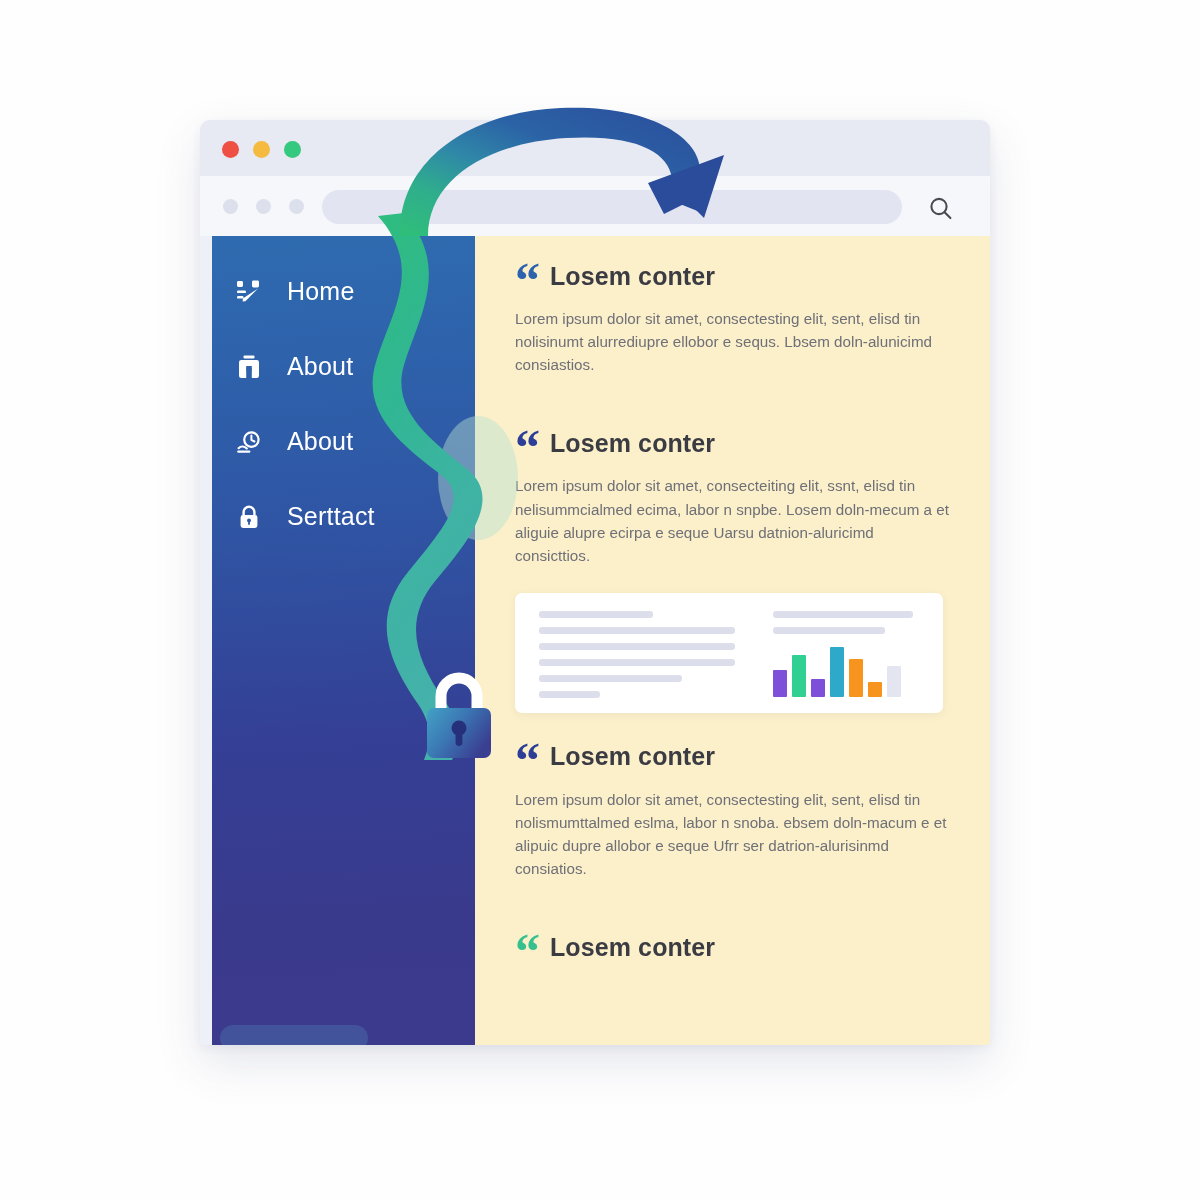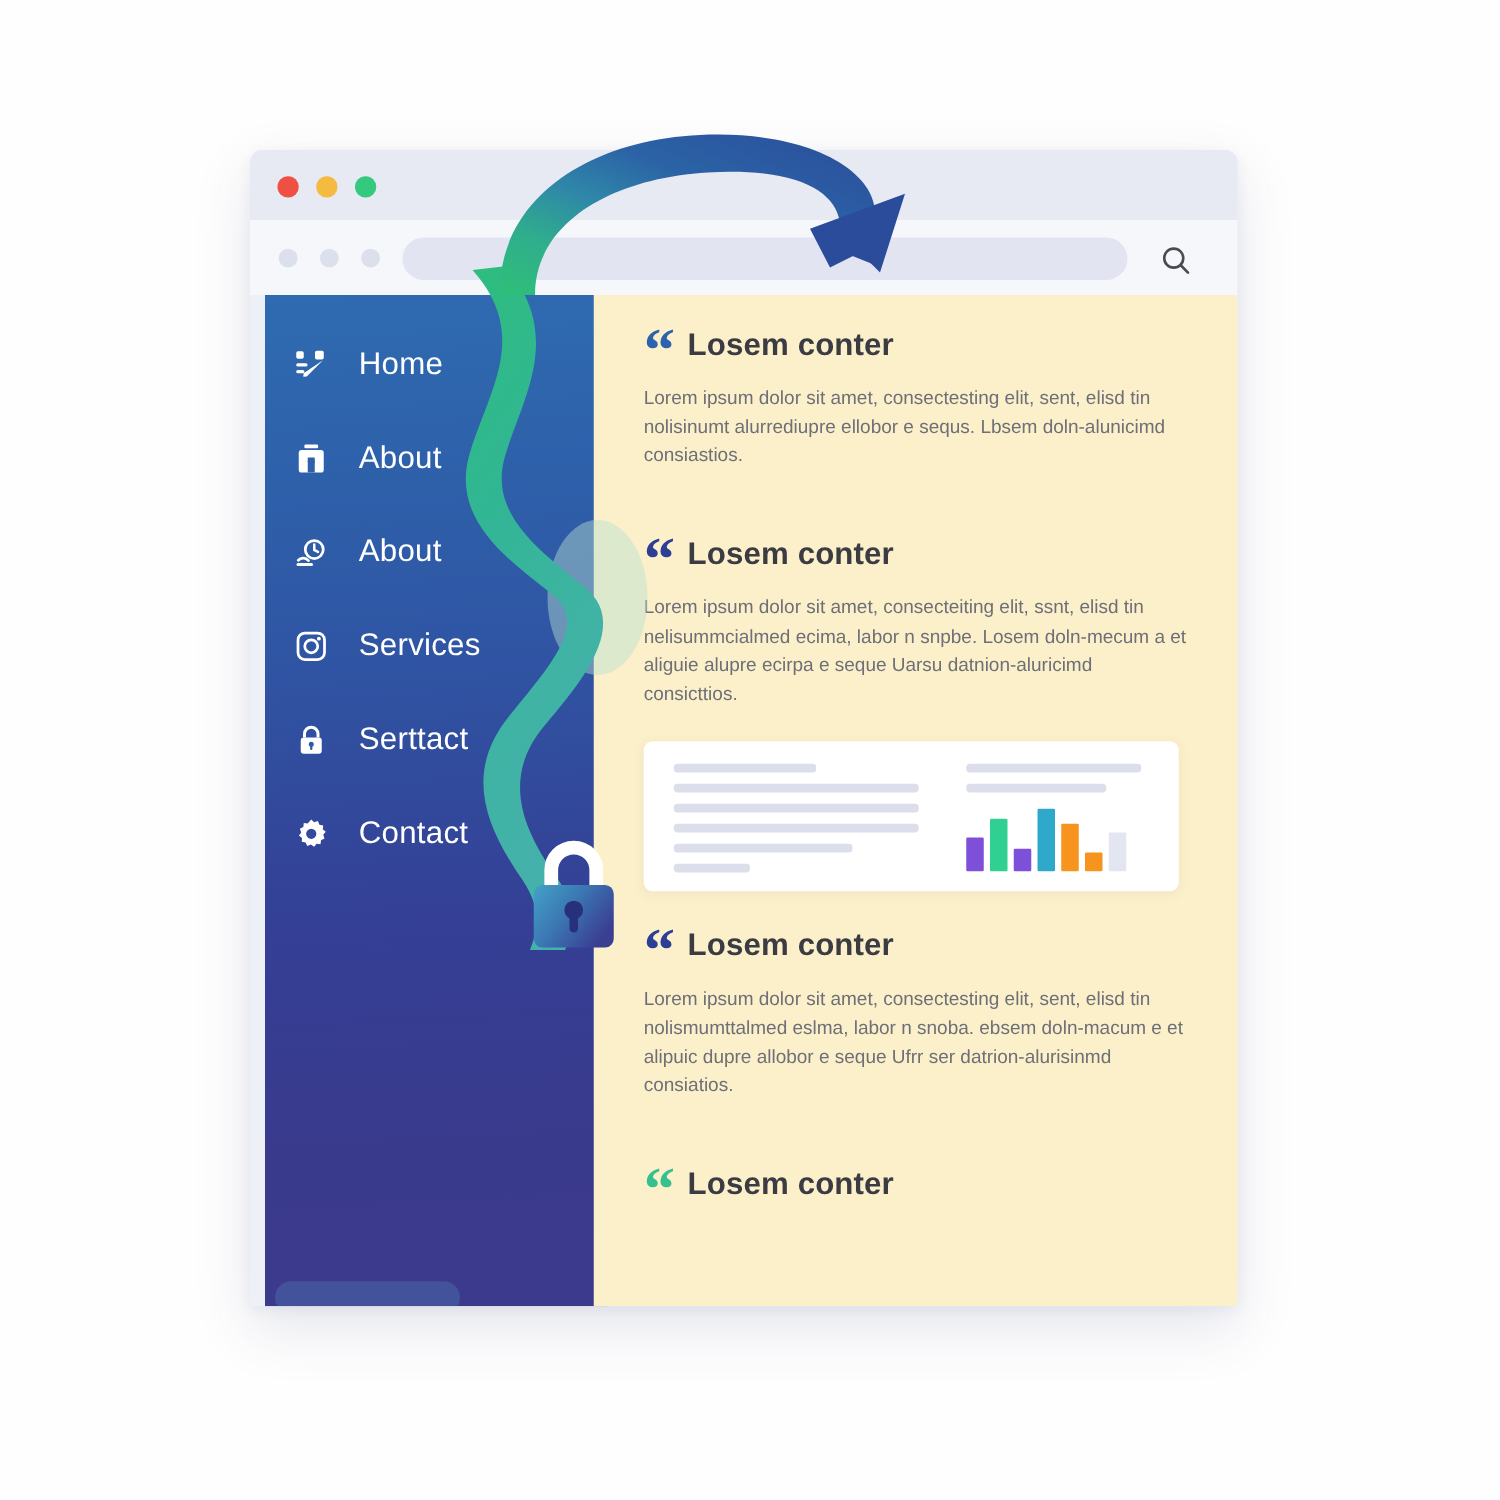--- a/index.html
+++ b/index.html
@@ -323,52 +323,33 @@
               <svg width="26" height="26" viewBox="0 0 26 26" fill="none">
                 <circle cx="15.4" cy="10.6" r="7.2" stroke="#fff" stroke-width="2.2"></circle>
                 <path d="M15.4 6.6v4.3l3 1.6" stroke="#fff" stroke-width="2" stroke-linecap="round"></path>
                 <path d="M2.6 19.2c2.4-2.6 6-2 8.2.3" stroke="#fff" stroke-width="2.2" stroke-linecap="round"></path>
                 <path d="M2.4 22.6h10.8" stroke="#fff" stroke-width="2.4" stroke-linecap="round"></path>
               </svg>
             </span>
             <span class="nav-label">About</span>
           </div>
 
-          <div class="nav-item">
-            <span class="nav-icon">
-              <svg width="26" height="26" viewBox="0 0 26 26" fill="none">
-                <rect x="2.4" y="2.4" width="21.2" height="21.2" rx="5.6" stroke="#fff" stroke-width="2.2"></rect>
-                <circle cx="13" cy="13" r="5.2" stroke="#fff" stroke-width="2.2"></circle>
-                <circle cx="19.1" cy="6.9" r="1.55" fill="#fff"></circle>
-              </svg>
-            </span>
-            <span class="nav-label">Services</span>
-          </div>
 
           <div class="nav-item">
             <span class="nav-icon">
               <svg width="26" height="26" viewBox="0 0 26 26" fill="none">
                 <path d="M7.6 11V8.1a5.4 5.4 0 0 1 10.8 0V11" stroke="#fff" stroke-width="2.4"></path>
                 <rect x="4.6" y="11" width="16.8" height="13" rx="2.4" fill="#fff"></rect>
                 <circle cx="13" cy="16.4" r="2" fill="#2f5aa6"></circle>
                 <rect x="12.1" y="17" width="1.8" height="4" rx="0.9" fill="#2f5aa6"></rect>
               </svg>
             </span>
             <span class="nav-label">Serttact</span>
           </div>
 
-          <div class="nav-item">
-            <span class="nav-icon">
-              <svg width="26" height="26" viewBox="0 0 26 26" fill="#fff">
-                <path d="M13 1.6l2.3 2.1 3-.9 1.2 2.9 3.1.6-.4 3.1 2.4 2-2 2.4 1 3-2.8 1.4-.4 3.1-3.1-.3-2 2.4-2.6-1.8-2.9 1.2-1.3-2.9-3.1-.5.2-3.1-2.5-1.9 1.9-2.5-1.1-2.9 2.8-1.5.3-3.1 3.1.4z"></path>
-                <circle cx="13" cy="13" r="4.1" fill="#33499d"></circle>
-              </svg>
-            </span>
-            <span class="nav-label">Contact</span>
-          </div>
 
         </div>
         <div id="sidebar-bottom-accent"></div>
       </nav>
 
       <main id="content">
         <div id="content-inner">
 
           <section class="quote-block">
             <div class="quote-head">

